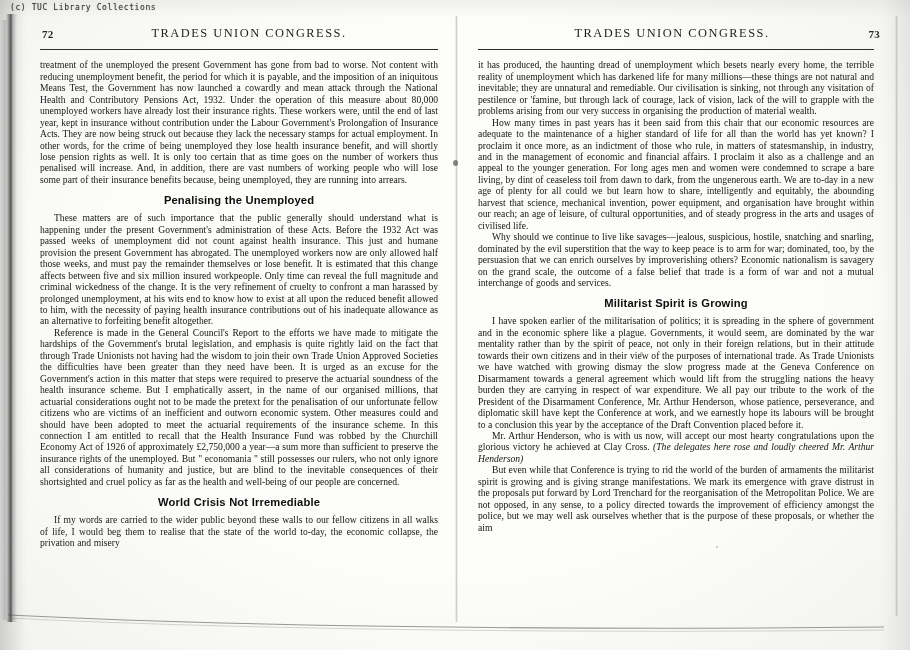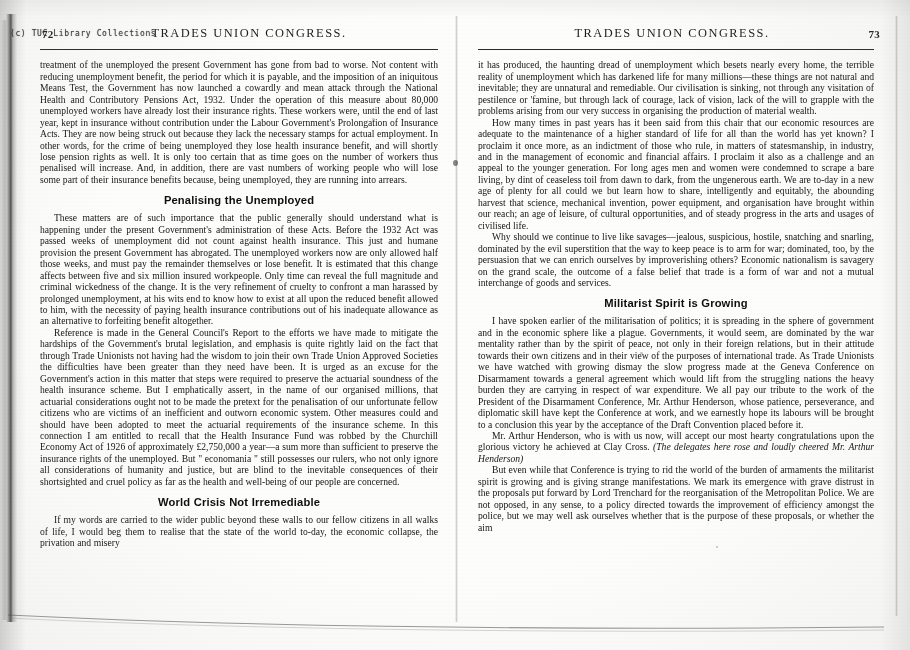--- a/index.html
+++ b/index.html
@@ -98,21 +98,20 @@
     position: absolute;
     left: 10px; top: 3px;
     font-family: "DejaVu Sans Mono", monospace;
     font-size: 8px;
     letter-spacing: 0.6px;
     color: #2b2b2b;
     white-space: nowrap;
     opacity: .88;
     text-shadow: 0 0 1px rgba(0,0,0,.5);
     filter: blur(.15px);
-    margin-top: 26px;
   }
 
   
   .page {
     position: absolute;
     top: 0; height: 650px;
   }
   .page.left  { left: 22px;  width: 424px; }
   .page.right { left: 472px; width: 424px; }
 

